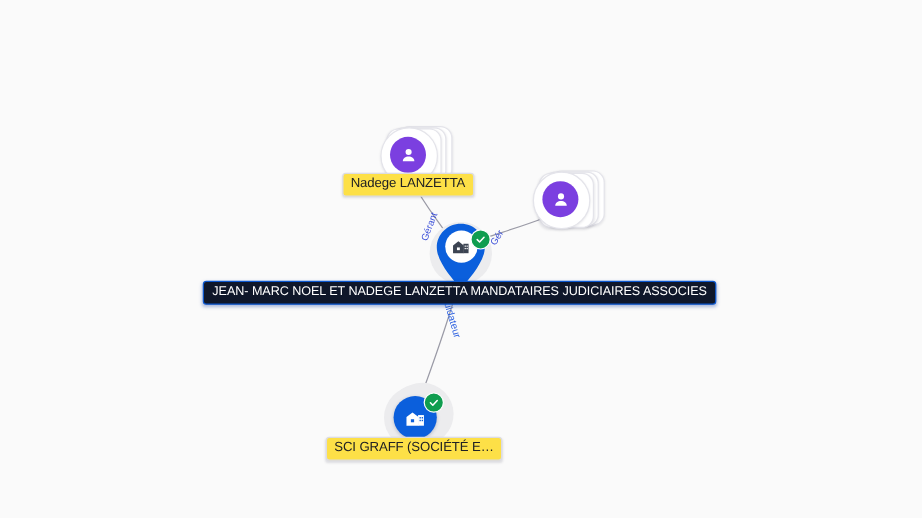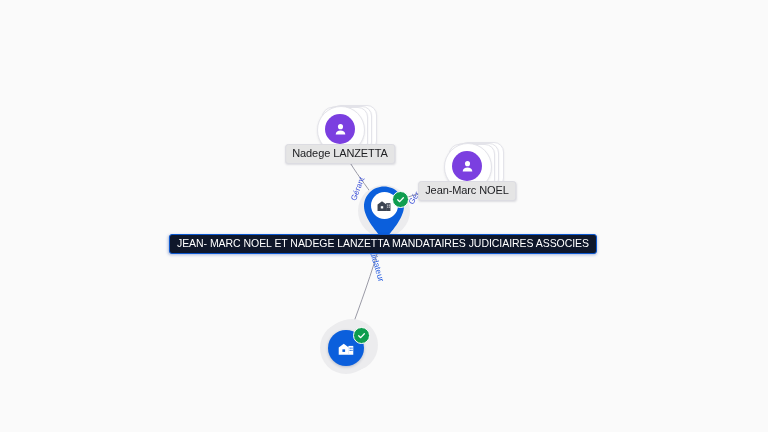--- a/index.html
+++ b/index.html
@@ -140,21 +140,21 @@
     align-items: center;
     justify-content: center;
     z-index: 5;
   }
 
   
   .node-label {
     position: absolute;
     transform: translate(-50%, 0);
     white-space: nowrap;
-    background: #e5e5e5;
+    background: #fde047;
     border: 1px solid #dcdce2;
     border-radius: 3px;
     padding: 2px 6px 3px 6px;
     font-size: 11px;
     line-height: 13px;
     color: #202124;
     box-shadow: 0 1px 2px rgba(30,30,60,0.13);
     letter-spacing: -0.1px;
   }
   .node-label.selected {
@@ -227,21 +227,20 @@
     <div class="stack s2"></div>
     <div class="stack s1"></div>
     <div class="stack s0"></div>
     <div class="avatar-circle">
       <svg width="17" height="17" viewBox="0 0 24 24">
         <circle cx="12" cy="8" r="3.6" fill="#ffffff"></circle>
         <path d="M5.2 19c0-3.6 3.1-5.6 6.8-5.6s6.8 2 6.8 5.6z" fill="#ffffff"></path>
       </svg>
     </div>
   </div>
-  <div class="node-label" style="left:467px; top:181px;">Jean-Marc NOEL</div>
 
   <div class="node" style="left:384px; top:211px; width:64px; height:64px;">
     <div class="halo"></div>
     <div class="pin">
       <svg width="46" height="56" viewBox="0 0 46 56">
         <path d="M23 1.5 C11.9 1.5 3 10.3 3 21.2 C3 33.5 17.3 48.5 21.3 53.6 C22.2 54.7 23.8 54.7 24.7 53.6 C28.7 48.5 43 33.5 43 21.2 C43 10.3 34.1 1.5 23 1.5 Z" fill="#0b5fdc"></path>
       </svg>
     </div>
     <div class="pin-inner" style="top:26px;">
       <svg width="16" height="16" viewBox="0 0 24 24">
@@ -276,14 +275,15 @@
         <rect x="16.8" y="14.4" width="1.5" height="1.6" fill="#0b5fdc"></rect>
         <rect x="19.2" y="14.4" width="1.5" height="1.6" fill="#0b5fdc"></rect>
       </svg>
     </div>
     <div class="badge" style="left:36px; top:8px;">
       <svg width="9" height="9" viewBox="0 0 24 24">
         <path d="M4.5 12.5 L9.8 17.8 L19.6 7.2" stroke="#ffffff" stroke-width="3.4" fill="none" stroke-linecap="round" stroke-linejoin="round"></path>
       </svg>
     </div>
   </div>
+  <div class="node-label" style="left:345px; top:364px;">SCI GRAFF (SOCIÉTÉ E…</div>
 
 </div>
 
 </body></html>

